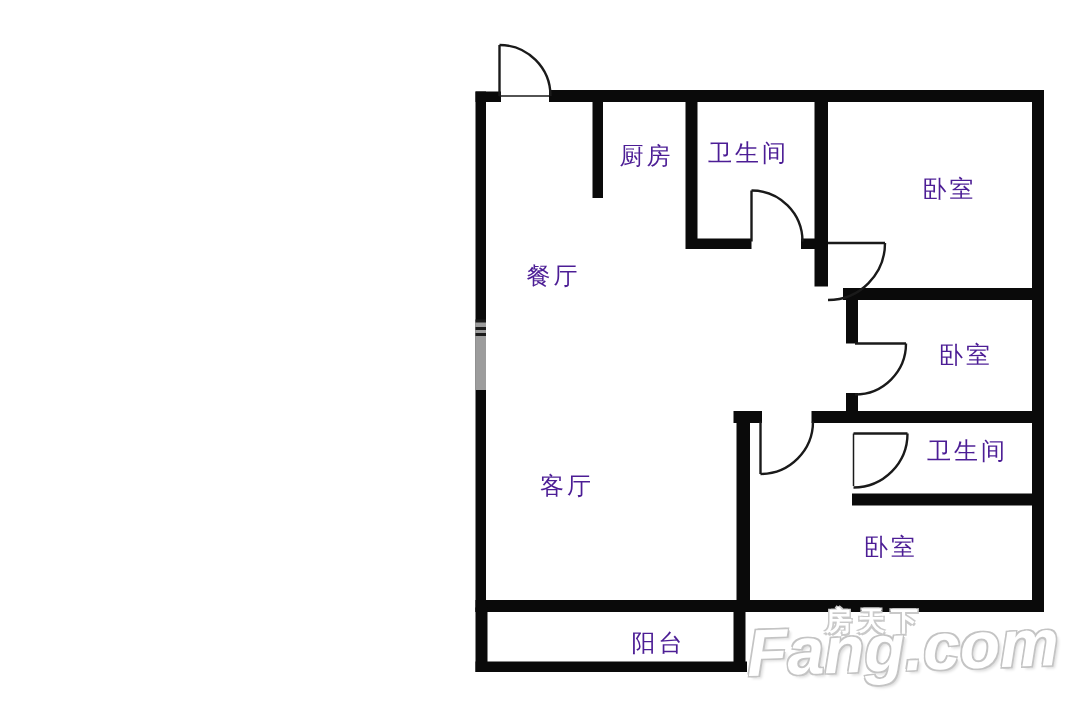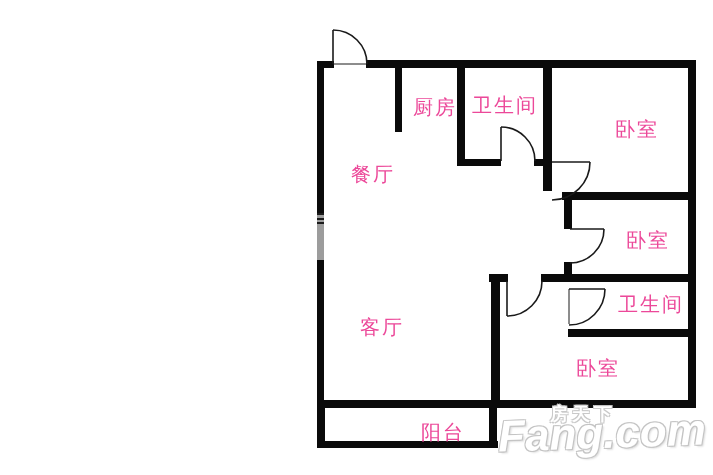--- a/index.html
+++ b/index.html
@@ -2,21 +2,21 @@
 <html><head>
 <meta charset="utf-8">
 <style>
   html,body{margin:0;padding:0;background:#ffffff;}
   #stage{
     position:relative;width:713px;height:475px;background:#ffffff;overflow:hidden;
     font-family:"Liberation Sans","DejaVu Sans",sans-serif;
   }
   #plan-svg{position:absolute;left:0;top:0;}
   .room-label{
-    position:absolute;font-size:20px;color:#ec4899;letter-spacing:2px;
+    position:absolute;font-size:16px;color:#4c1d95;letter-spacing:2px;
     white-space:nowrap;font-family:"Liberation Sans","DejaVu Sans",sans-serif;
   }
   .watermark{position:absolute;left:498px;top:394px;width:215px;height:78px;pointer-events:none;}
   .wm-cn{
     position:absolute;left:52px;top:8px;font-size:18px;font-weight:bold;color:#ffffff;
     letter-spacing:4px;
     text-shadow:-1px -1px 0 #c9c9c9,1px -1px 0 #c9c9c9,-1px 1px 0 #c9c9c9,1px 1px 0 #c9c9c9;
   }
   .wm-en{
     position:absolute;left:0px;top:14px;font-size:44px;font-weight:bold;font-style:italic;color:#ffffff;
@@ -105,21 +105,21 @@
         <path d="M569,289 L605,289"></path>
         <path d="M569,289 L569,324" stroke-width="1"></path>
         <path d="M605,289 A36,36 0 0 1 569,325"></path>
       </g>
     </g>
   </svg>
 
   <div class="room-label" style="left:413px;top:94px;">厨房</div>
   <div class="room-label" style="left:472px;top:92px;">卫生间</div>
   <div class="room-label" style="left:615px;top:116px;">卧室</div>
-  <div class="room-label" style="left:351px;top:161px;">餐厅</div>
+  <div class="room-label" style="left:351px;top:174px;">餐厅</div>
   <div class="room-label" style="left:626px;top:227px;">卧室</div>
   <div class="room-label" style="left:618px;top:291px;">卫生间</div>
   <div class="room-label" style="left:360px;top:314px;">客厅</div>
   <div class="room-label" style="left:576px;top:355px;">卧室</div>
   <div class="room-label" style="left:383px;top:419px;padding-left:38px;">阳台</div>
 
   <div class="watermark">
     <div class="wm-cn">房天下</div>
     <div class="wm-en">Fang.com</div>
   </div>

